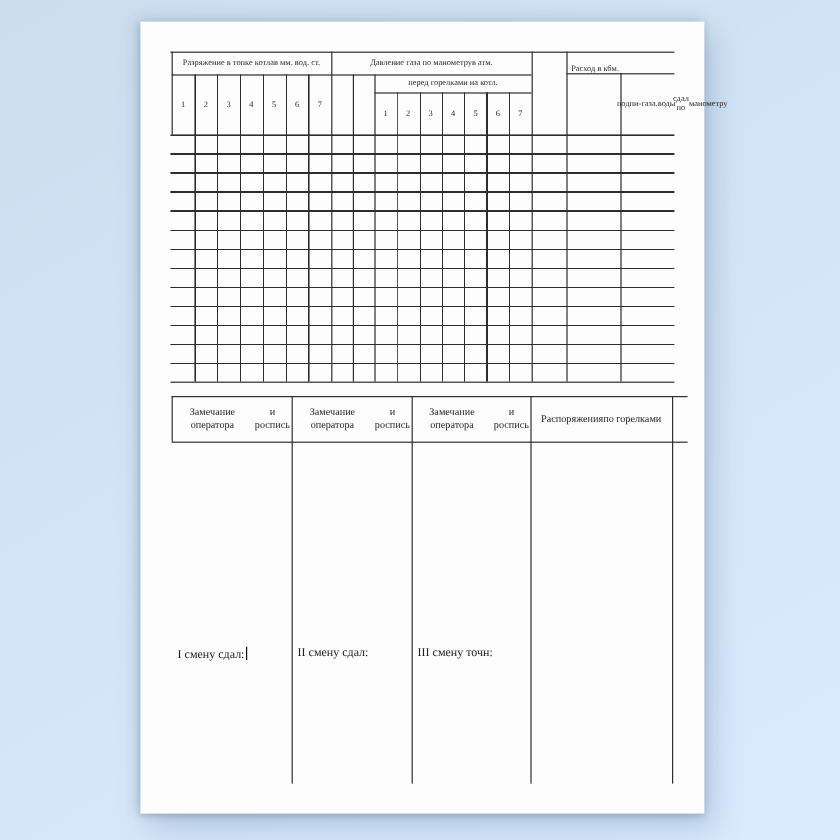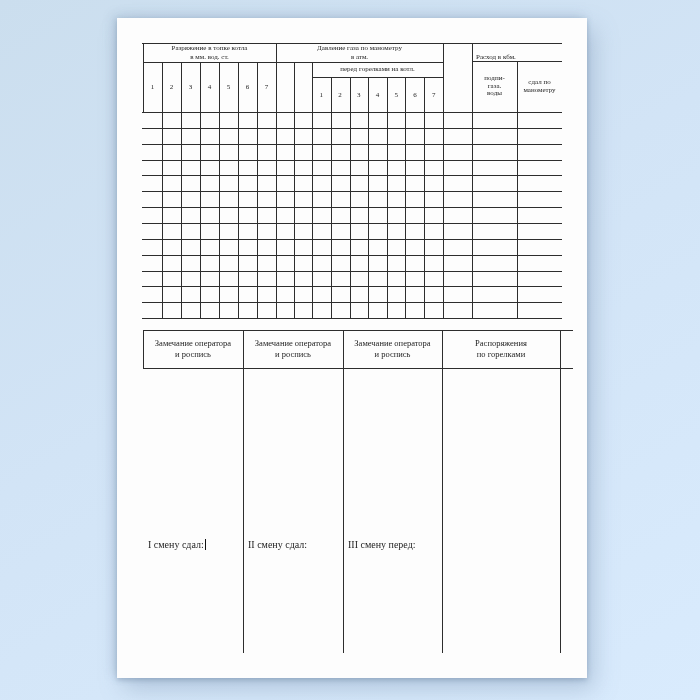--- a/index.html
+++ b/index.html
@@ -15,24 +15,24 @@
     box-shadow:0 2px 5px rgba(110,135,165,.45),
                7px 11px 22px rgba(110,135,165,.35),
                -4px -3px 10px rgba(110,135,165,.22);
   }
   .vl,.hl{position:absolute;background:#2d2d2d;}
   .vl{width:1px;}
   .hl{height:1px;}
   .vgrid{position:absolute;background:repeating-linear-gradient(to right,#2d2d2d 0 1px,transparent 1px 19px);}
   .vgrid.narrow{background:repeating-linear-gradient(to right,#2d2d2d 0 1px,transparent 1px 18.6px);}
   .hgrid{position:absolute;background:repeating-linear-gradient(to bottom,#2d2d2d 0 1px,transparent 1px 15.85px);}
-  .cell{position:absolute;display:flex;flex-direction:column;align-items:center;justify-content:center;text-align:center;}
+  .cell{position:absolute;display:flex;align-items:center;justify-content:center;text-align:center;}
   .cell span{display:block;}
   .tt{font-size:7px;line-height:8.5px;}
-  .tt2{font-size:7px;line-height:7.5px;}
+  .tt2{font-size:7px;line-height:7.5px;padding-left:44px;}
   .digits{position:absolute;display:flex;}
   .digits span{flex:1;display:flex;align-items:center;justify-content:center;font-size:7px;}
   .bh{font-size:8.5px;line-height:11px;align-items:center;}
   .shift{position:absolute;font-size:10px;white-space:nowrap;}
   .caret{display:inline-block;width:1px;height:11px;background:#111;vertical-align:-2px;margin-left:1px;}
   .rashod-title{position:absolute;display:flex;align-items:flex-end;font-size:7px;padding-left:4px;box-sizing:border-box;}
 </style>
 </head>
 <body>
 
@@ -128,17 +128,17 @@
       <span>по горелками</span>
     </div>
 
     <div class="shift" style="left:31px;top:521px">
       <span>I смену сдал:</span><span class="caret"></span>
     </div>
     <div class="shift" style="left:131px;top:521px">
       <span>II смену сдал:</span>
     </div>
     <div class="shift" style="left:231px;top:521px">
-      <span>III смену перед:</span>
+      <span>III смену точн:</span>
     </div>
   </div>
 
 </div>
 
 </body></html>

